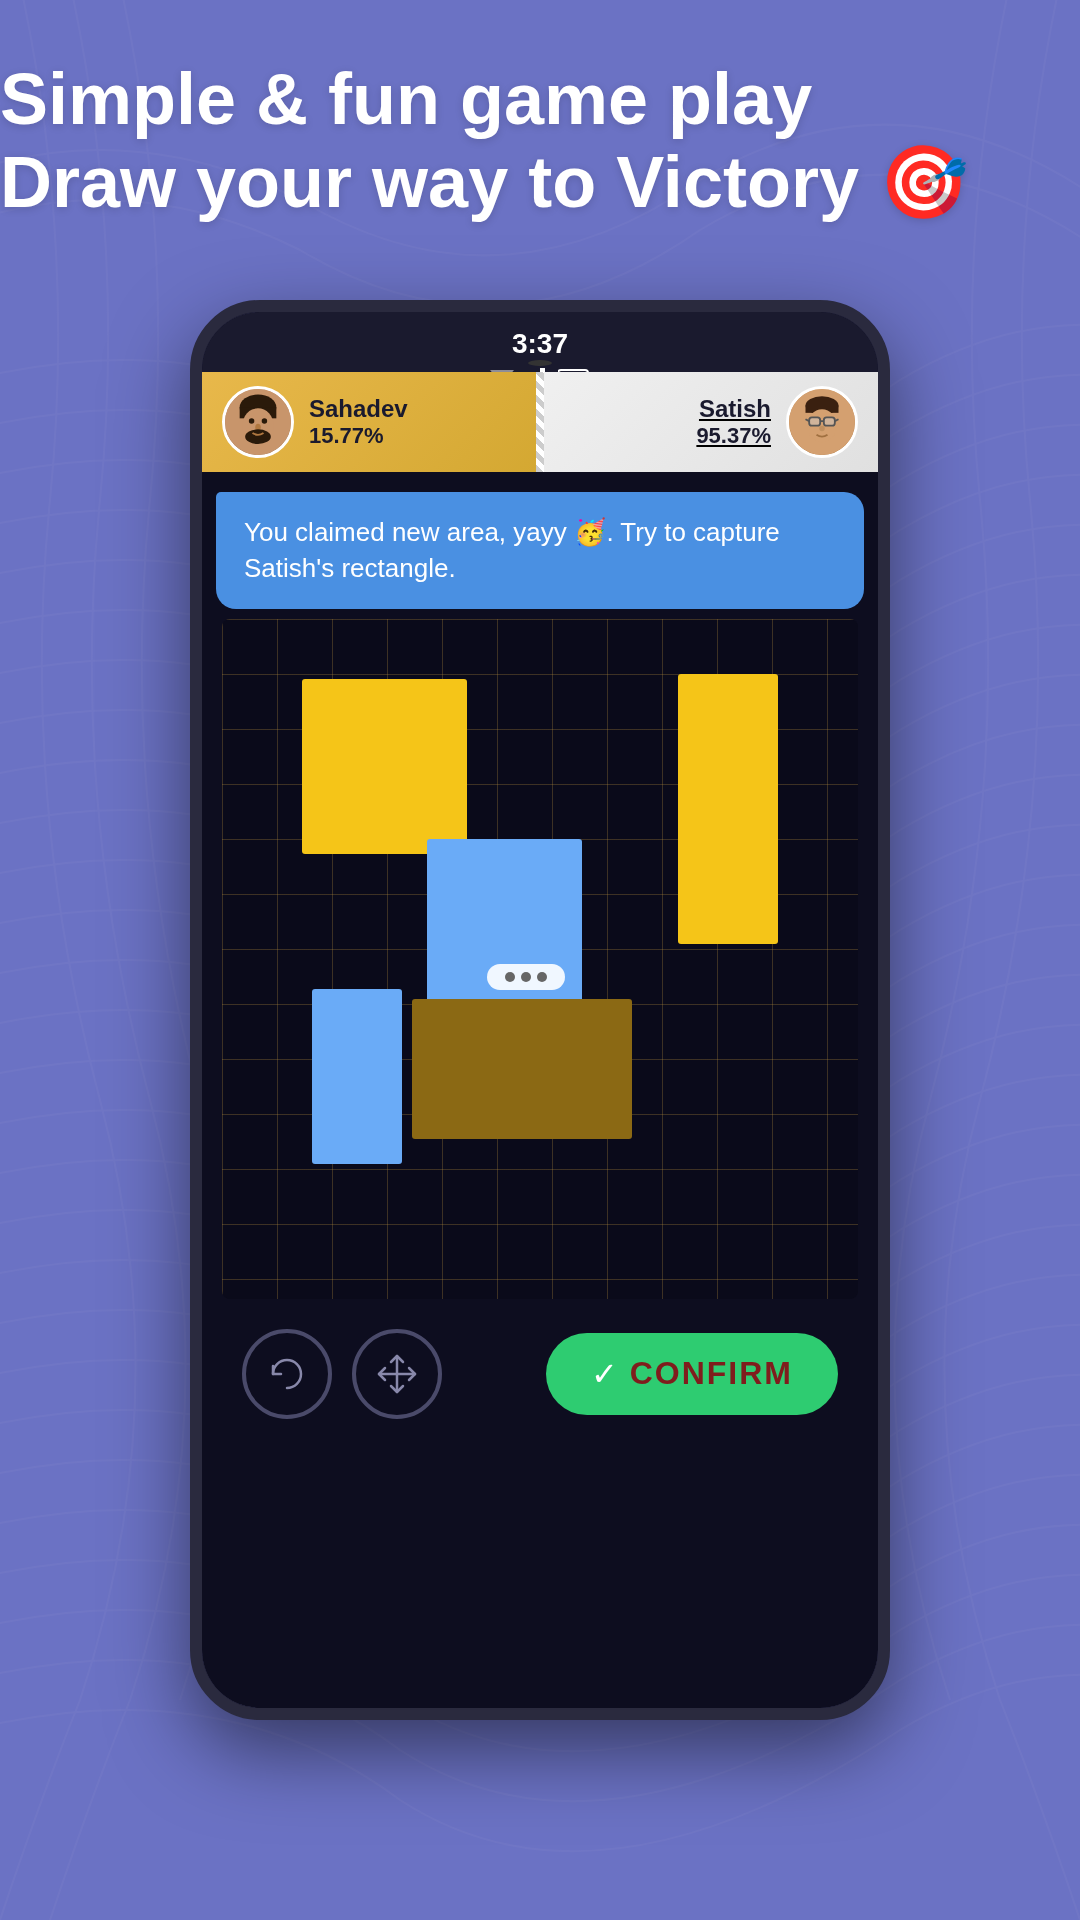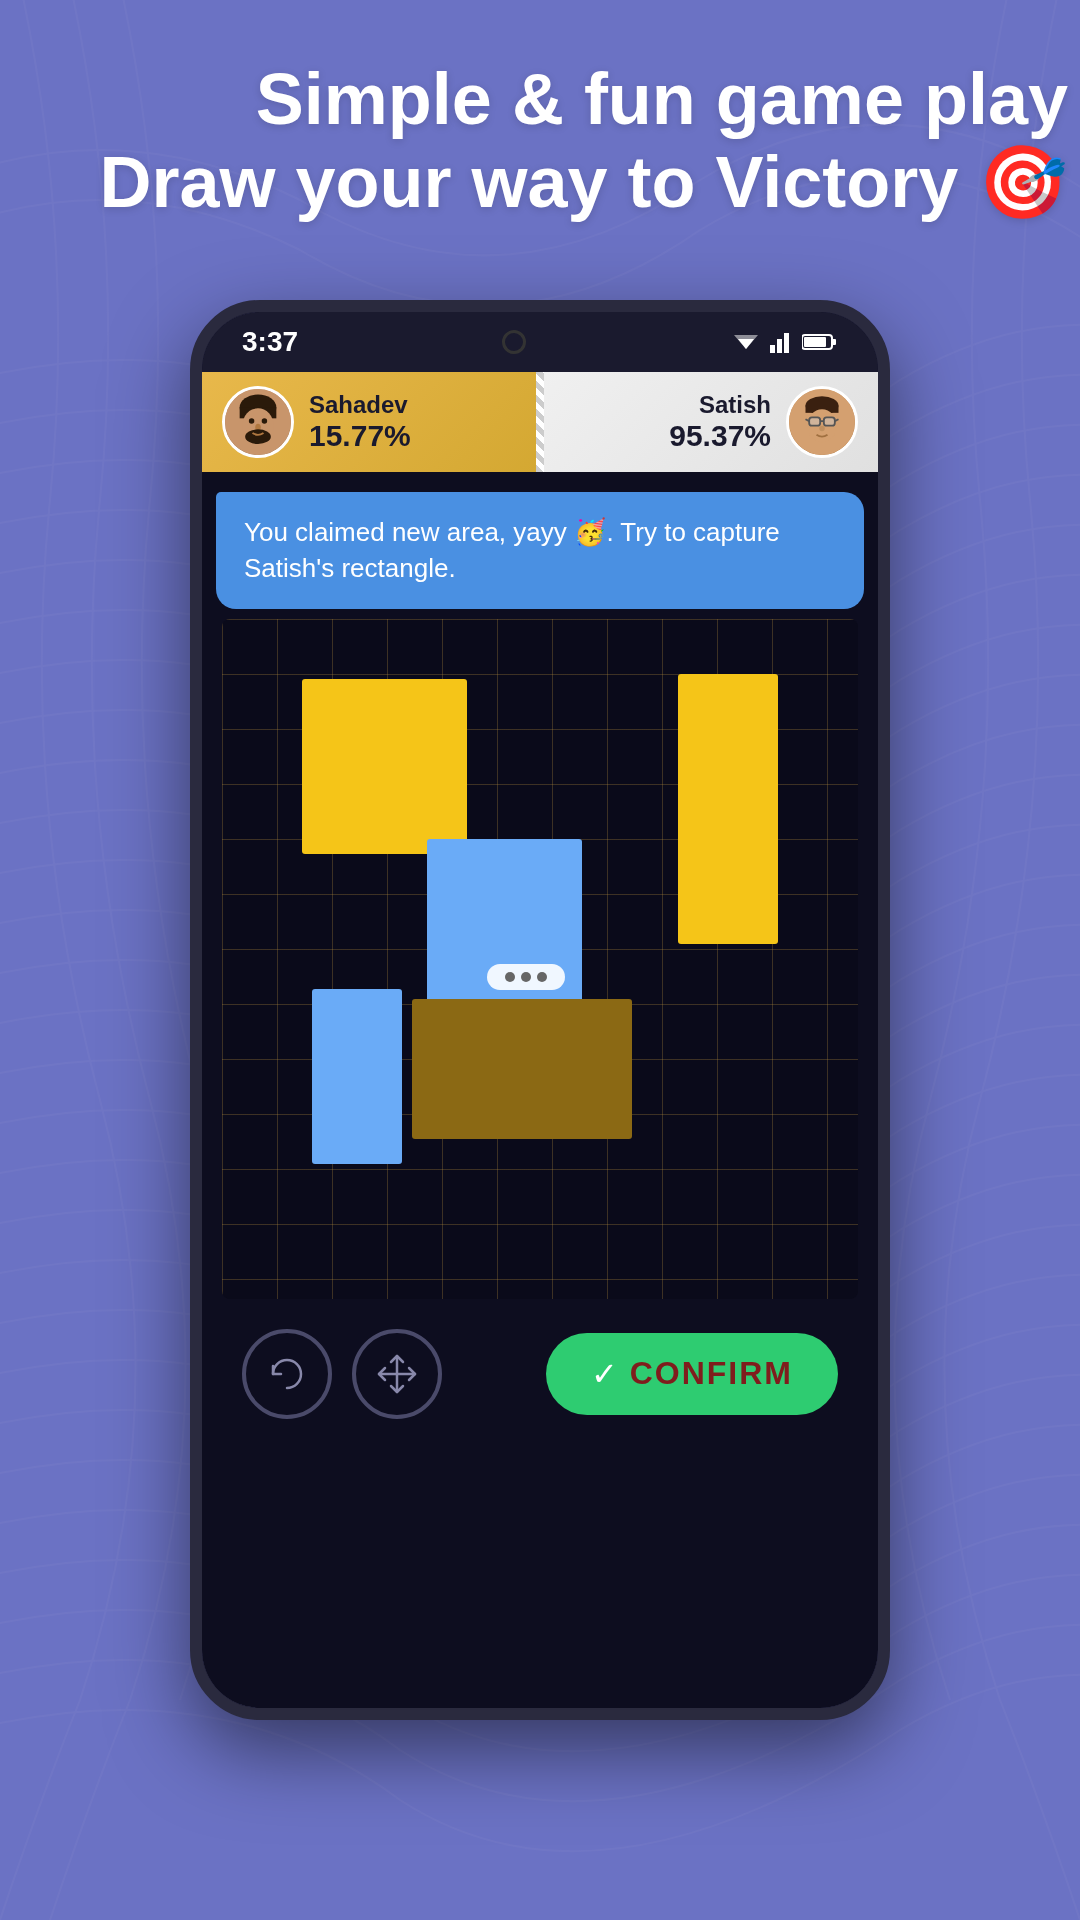--- a/index.html
+++ b/index.html
@@ -23,21 +23,21 @@
       width: 100%;
       height: 100%;
       opacity: 0.25;
     }
 
     
     .header-text {
       position: absolute;
       top: 60px;
       left: 0; right: 12px;
-      text-align: right;
+      text-align: left;
       z-index: 10;
     }
     .header-line1 {
       font-size: 72px;
       font-weight: 900;
       color: white;
       line-height: 1.1;
       text-shadow: 0 2px 8px rgba(0,0,0,0.15);
     }
     .header-line2 {
@@ -76,20 +76,21 @@
 
     
     .status-bar {
       background: #1a1a2e;
       height: 60px;
       display: flex;
       align-items: center;
       justify-content: space-between;
       padding: 16px 40px;
       border-radius: 58px 58px 0 0;
+      flex-direction: column;
     }
     .status-time {
       font-size: 28px;
       font-weight: 700;
       color: white;
     }
     .status-camera {
       width: 24px;
       height: 24px;
       background: #1a1a2e;
@@ -115,20 +116,21 @@
       align-items: center;
       padding: 20px 20px;
       gap: 15px;
     }
     .score-player.left {
       background: linear-gradient(135deg, #E8B84B 0%, #D4A832 100%);
     }
     .score-player.right {
       background: linear-gradient(135deg, #f0f0f0 0%, #e0e0e0 100%);
       flex-direction: row-reverse;
+      text-decoration: underline;
     }
     .avatar {
       width: 72px;
       height: 72px;
       border-radius: 50%;
       overflow: hidden;
       border: 3px solid white;
       flex-shrink: 0;
       background: #888;
       display: flex;
@@ -141,21 +143,21 @@
     }
     .player-info.right {
       text-align: right;
     }
     .player-name {
       font-size: 24px;
       font-weight: 700;
       color: #1a1a2e;
     }
     .player-score {
-      font-size: 30px;
+      font-size: 22px;
       font-weight: 900;
       color: #1a1a2e;
     }
     .score-divider {
       width: 8px;
       background: repeating-linear-gradient(
         45deg,
         #ccc,
         #ccc 5px,
         white 5px,

